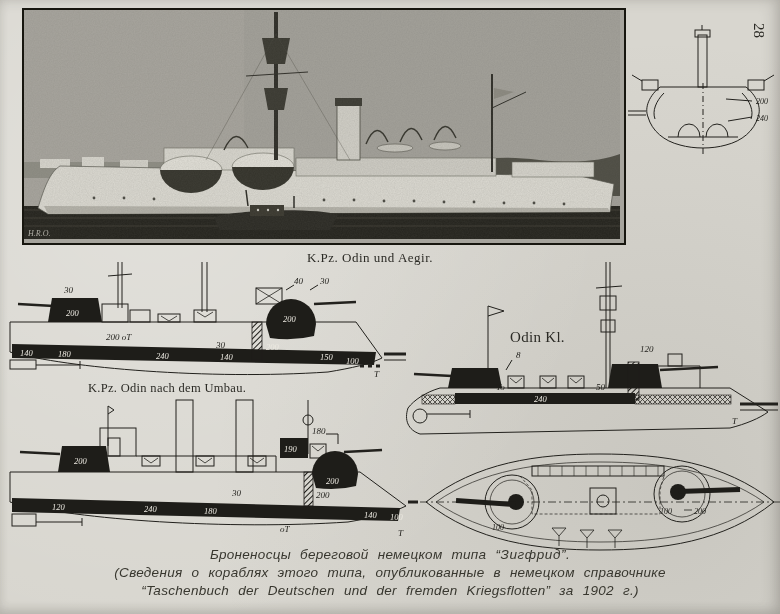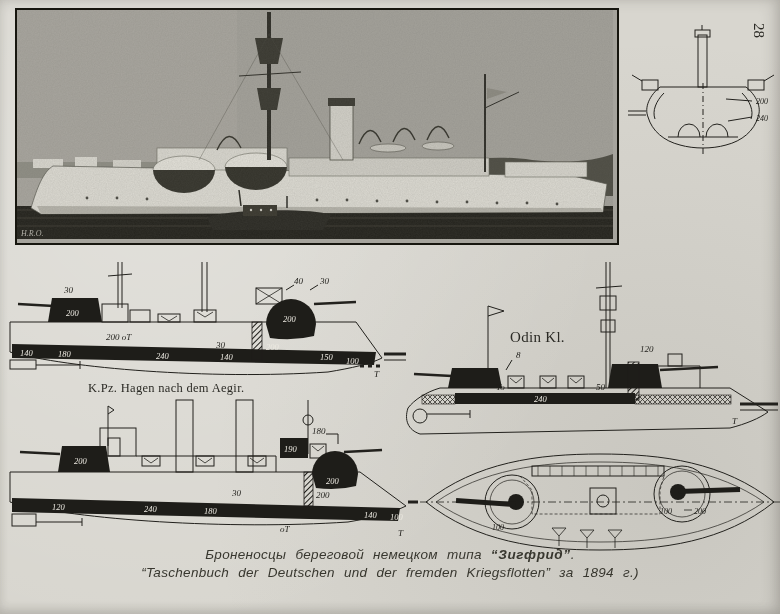--- a/index.html
+++ b/index.html
@@ -7,29 +7,29 @@
     position:relative;width:780px;height:614px;overflow:hidden;
     background:
       radial-gradient(circle at 20% 30%, rgba(255,255,255,.25), rgba(0,0,0,0) 60%),
       radial-gradient(circle at 85% 80%, rgba(90,88,80,.12), rgba(0,0,0,0) 55%),
       #d8d6cf;
     font-family:"Liberation Serif", serif;
     color:#2b2a25;
     box-shadow:inset -6px 0 14px rgba(60,58,50,.18), inset 0 -4px 10px rgba(60,58,50,.12);
   }
   .abs{position:absolute;}
-  #photo-frame{left:15px;top:8px;width:600px;height:233px;border:2px solid #17160f;background:#a6a49d;}
+  #photo-frame{left:22px;top:8px;width:600px;height:233px;border:2px solid #17160f;background:#a6a49d;}
   #photo-caption{left:240px;top:250px;width:260px;text-align:center;font-size:13px;letter-spacing:.5px;}
   #page-number{right:14px;top:22px;font-size:15px;transform:rotate(90deg);transform-origin:center;}
   #caption-hagen{left:88px;top:381px;font-size:12.5px;letter-spacing:.3px;}
   #caption-odin{left:510px;top:329px;font-size:15px;letter-spacing:.3px;}
   #footer{left:0;top:546px;width:780px;text-align:center;
     font-family:"Liberation Sans", sans-serif;font-style:italic;
     font-size:13.5px;line-height:18px;color:#38372f;word-spacing:5px;letter-spacing:.3px;}
-  #footer b{font-weight:700;letter-spacing:.6px;}
+  #footer b{font-weight:400;letter-spacing:.6px;}
   svg{display:block;}
   .dnum{font:italic 9px "Liberation Serif", serif;fill:#1e1d19;}
   .dnum-w{font:italic 8.5px "Liberation Serif", serif;fill:#ece9e1;}
   .dnum-s{font:italic 8px "Liberation Serif", serif;fill:#1e1d19;}
   .ink{stroke:#22211d;fill:none;stroke-width:1;}
   .ink-f{fill:#1e1d19;stroke:none;}
   .wm{font:italic 8px "Liberation Serif", serif;fill:#b9b7ae;}
 </style>
 </head>
 <body>
@@ -122,20 +122,21 @@
           <circle cx="244" cy="200" r="1.2" fill="#cfcdc5"></circle>
           <circle cx="254" cy="200" r="1.2" fill="#cfcdc5"></circle>
         <line x1="222" y1="180" x2="224" y2="196" stroke="#2b2a24" stroke-width="1.5"></line>
         <line x1="270" y1="186" x2="270" y2="198" stroke="#2b2a24" stroke-width="1.5"></line>
       </g>
       <text x="4" y="226" class="wm">H.R.O.</text>
       <rect x="0" y="0" width="596" height="229" filter="url(#grain)" opacity="0.55"></rect>
     </svg>
   </div>
 
+  <div id="photo-caption" class="abs">K.Pz. Odin und Aegir.</div>
 
   <div id="page-number" class="abs">28</div>
 
   <svg class="abs" style="left:628px;top:25px" width="150" height="135" viewBox="0 0 150 135">
     <g class="ink">
 
       <rect x="70" y="10" width="9" height="52"></rect>
       <rect x="67" y="5" width="15" height="7"></rect>
       <line x1="74" y1="0" x2="74" y2="5"></line>
 
@@ -222,21 +223,21 @@
     <text x="312" y="100" class="dnum-w">150</text>
     <text x="338" y="104" class="dnum-w">100</text>
     <text x="208" y="88" class="dnum">30</text>
     <text x="286" y="24" class="dnum">40</text>
     <text x="312" y="24" class="dnum">30</text>
     <text x="275" y="62" class="dnum-w">200</text>
     <text x="258" y="90" class="dnum-w">200</text>
     <text x="366" y="117" class="dnum">T</text>
   </svg>
 
-  <div id="caption-hagen" class="abs">K.Pz. Hagen nach dem Aegir.</div>
+  <div id="caption-hagen" class="abs">K.Pz. Odin nach dem Umbau.</div>
 
   <svg class="abs" style="left:8px;top:398px" width="410" height="145" viewBox="0 0 410 145">
     <defs>
       <pattern id="h2" width="4" height="4" patternUnits="userSpaceOnUse" patternTransform="rotate(45)">
         <line x1="0" y1="0" x2="0" y2="4" stroke="#1e1d19" stroke-width="2"></line>
       </pattern>
     </defs>
     <g class="ink">
 
       <rect x="168" y="2" width="17" height="72"></rect>
@@ -398,16 +399,17 @@
       <rect x="258" y="38" width="62" height="5" transform="rotate(-2 289 40)"></rect>
     </g>
 
     <text x="72" y="80" class="dnum-s">100</text>
     <text x="240" y="64" class="dnum-s">100</text>
     <text x="274" y="64" class="dnum-s">200</text>
   </svg>
 
   <div id="footer" class="abs">
     <div><span>Броненосцы береговой немецком типа </span><b>“Зигфрид”</b><span>.</span></div>
-    <div>“Taschenbuch der Deutschen und der fremden Kriegsflotten” за 1894 г.)</div>
+    <div>(Сведения о кораблях этого типа, опубликованные в немецком справочнике</div>
+    <div>“Taschenbuch der Deutschen und der fremden Kriegsflotten” за 1902 г.)</div>
   </div>
 
 </div>
 
 </body></html>

